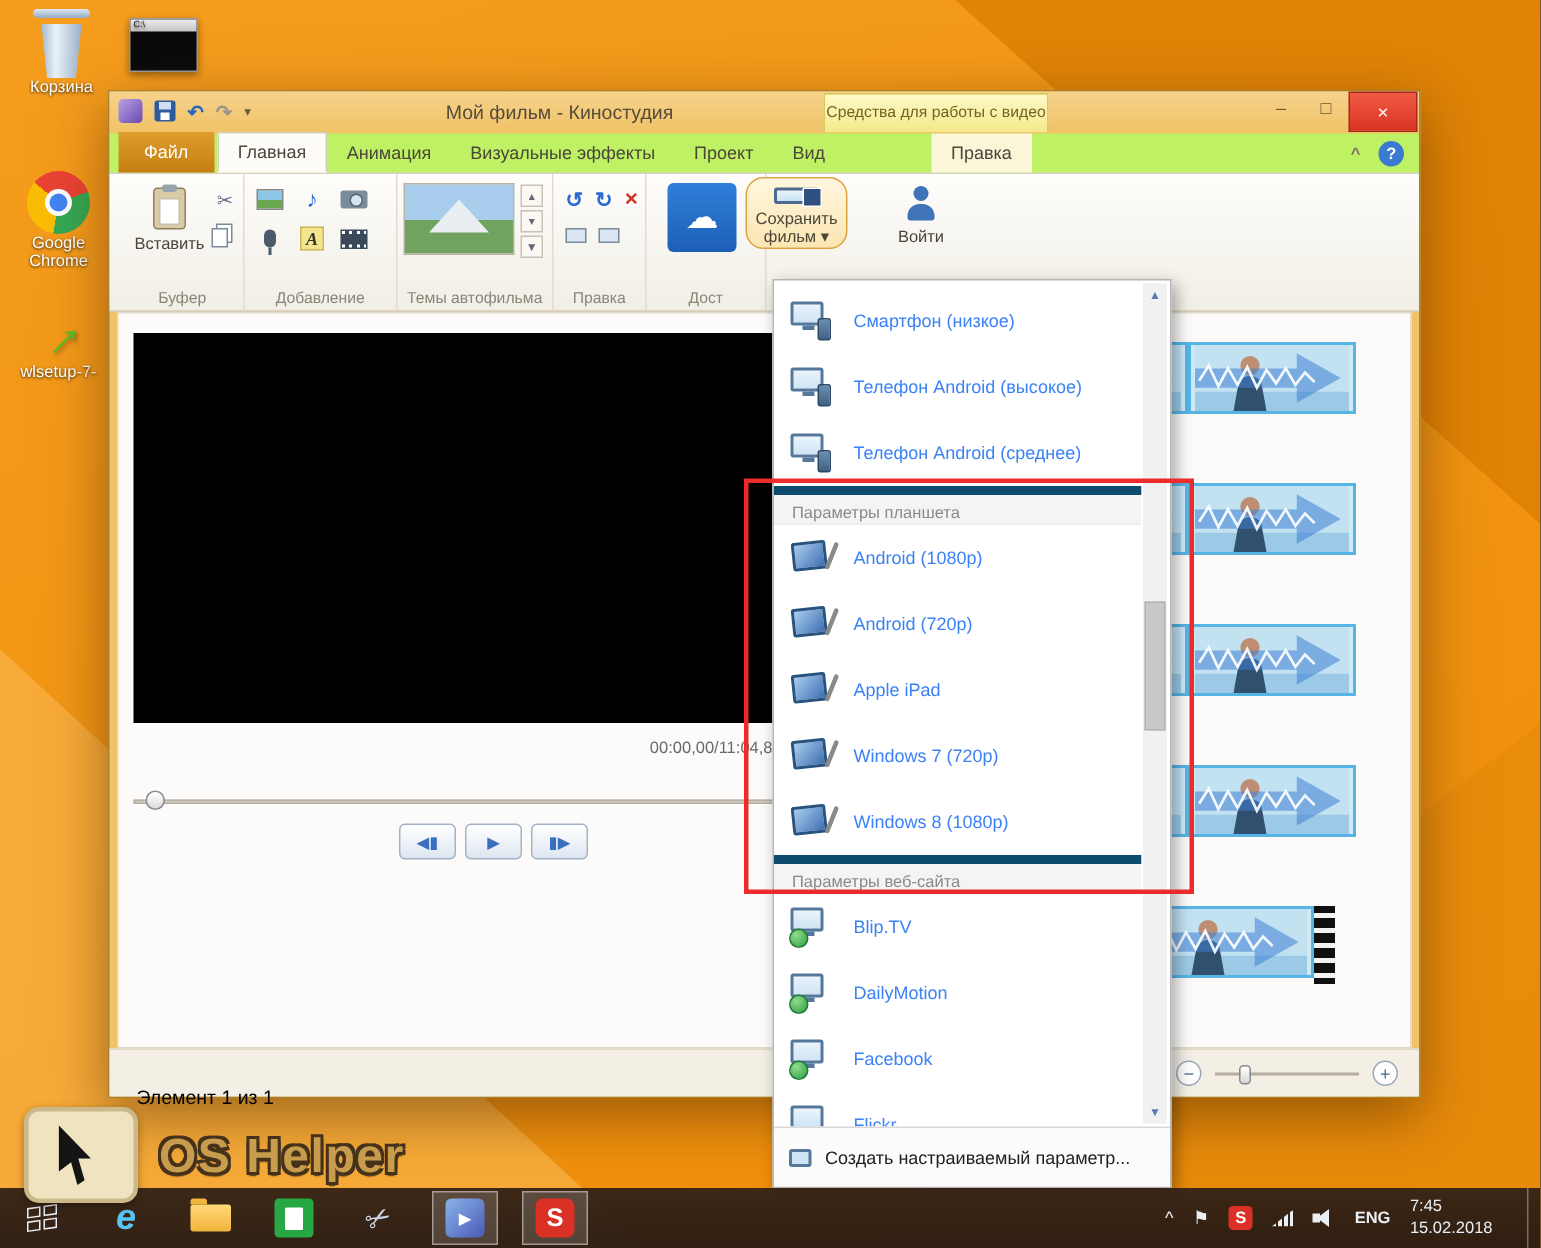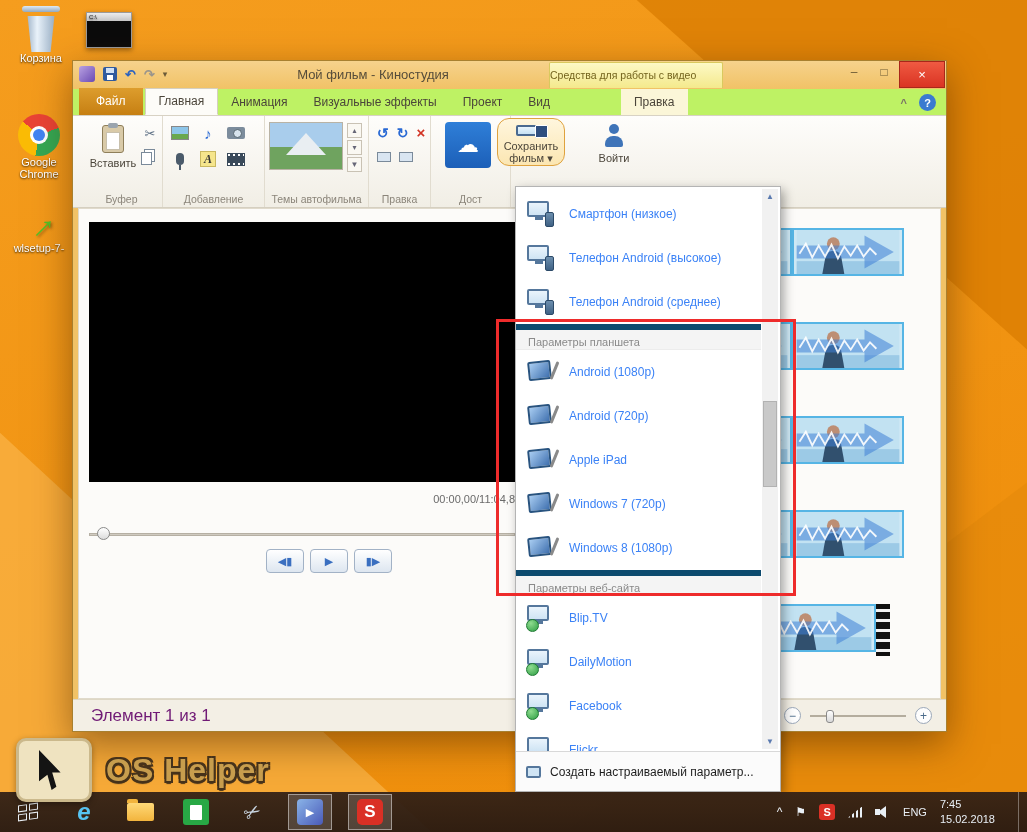--- a/index.html
+++ b/index.html
@@ -47,22 +47,22 @@
   .qat{position:absolute;left:6px;top:5px;display:flex;gap:8px;align-items:center}
   .ic-app{width:16px;height:16px;border-radius:3px;background:linear-gradient(135deg,#b9a2e2,#6a4ab2)}
   .ic-floppy{width:14px;height:14px;border-radius:2px;background:#2f5a9e;position:relative}
   .ic-floppy::before{content:"";position:absolute;top:1px;left:3px;right:3px;height:5px;background:#cfe0f4}
   .ic-floppy::after{content:"";position:absolute;bottom:1px;left:4px;right:4px;height:5px;background:#fff}
   .qat .undo{color:#2a62c0;font-weight:bold;font-size:13px}
   .qat .redo{color:#9a958c;font-weight:bold;font-size:13px}
   .qat .drop{color:#6a5a38;font-size:9px}
   .title{position:absolute;left:120px;width:360px;top:0;height:28px;line-height:28px;
          text-align:center;font-size:13px;color:#564c3a}
-  .ctxtab{position:absolute;left:476px;top:1px;width:174px;height:26px;line-height:24px;
-          font-size:10.5px;color:#74641e;border:1px solid #d9c95e;border-bottom:none;
+  .ctxtab{position:absolute;left:476px;top:1px;width:150px;height:26px;line-height:24px;
+          text-align:center;font-size:10.5px;color:#74641e;border:1px solid #d9c95e;border-bottom:none;
           background:linear-gradient(#fdf9c6,#f4e98c);border-radius:2px 2px 0 0}
   .winbtns{position:absolute;right:1px;top:0;display:flex;height:27px}
   .wb{width:30px;height:22px;display:flex;align-items:center;justify-content:center;
       color:#6b5a35;font-size:12px}
   .wb-close{width:46px;height:27px;background:linear-gradient(#ef5a42,#da3423);color:#fff;
             border:1px solid #a8271a;font-size:13px}
 
   .tabsrow{position:absolute;left:0;right:0;top:28px;height:27px;background:#bef264;
            border-bottom:1px solid #d8d2c4;display:flex;align-items:flex-end;padding-left:6px}
   .tab{padding:0 13px;height:26px;line-height:26px;font-size:12px;color:#4b453a}
@@ -140,21 +140,21 @@
   .pbtn{min-width:38px;height:24px;border:1px solid #a2b2c6;border-radius:4px;color:#3a6fc0;
         background:linear-gradient(#ffffff,#dde6f0);display:flex;align-items:center;justify-content:center;
         font-size:11px;padding:0 6px}
   .sb-row{position:absolute;right:36px;width:360px;height:52px;display:flex;justify-content:flex-end;overflow:hidden}
   .thumb{width:112px;height:48px;border:2px solid #56b5e5;background:#cfe9f5;flex:0 0 auto}
   .film-edge{width:14px;height:52px;flex:0 0 auto;
         background:repeating-linear-gradient(180deg,#101010 0 5px,#f2f2f2 5px 8px,#101010 8px 10px)}
 
   .statusbar{position:absolute;left:0;right:0;bottom:0;height:32px;background:#f3efe5;
         border-top:1px solid #ded7c5}
-  .sbtext{position:absolute;left:18px;top:0;line-height:32px;font-size:17px;color:#701a75}
+  .sbtext{position:absolute;left:18px;top:16px;line-height:32px;font-size:13px;color:#000000}
   .zoom{position:absolute;right:14px;top:7px;display:flex;align-items:center;gap:9px}
   .zbtn{width:17px;height:17px;border-radius:50%;border:1px solid #9aa7b8;background:#fdfdfd;
         color:#4a6a8a;font-size:12px;display:flex;align-items:center;justify-content:center}
   .ztrack{position:relative;width:96px;height:14px}
   .ztrack::before{content:"";position:absolute;left:0;right:0;top:6px;height:2px;background:#b4ad9e}
   .zhandle{position:absolute;left:16px;top:1px;width:8px;height:13px;border-radius:3px;
         background:linear-gradient(#fff,#d8d8d8);border:1px solid #8a8a8a}
 
   
   .menu{position:absolute;left:515px;top:186px;width:266px;height:606px;background:#fff;
@@ -207,21 +207,21 @@
   .tray{margin-left:auto;display:flex;align-items:center;gap:13px;color:#e9eff5;padding-right:2px}
   .tray .small{font-size:12px}
   .ic-s-sm{width:16px;height:16px;border-radius:3px;background:#da3025;color:#fff;font-weight:bold;
         font-size:11px;display:flex;align-items:center;justify-content:center}
   .net{width:14px;height:11px;background:repeating-linear-gradient(90deg,#e9eff5 0 2.5px,transparent 2.5px 4px);
         clip-path:polygon(0 100%,100% 0,100% 100%)}
   .spk{width:15px;height:12px;position:relative}
   .spk::before{content:"";position:absolute;left:0;top:3px;width:5px;height:6px;background:#e9eff5}
   .spk::after{content:"";position:absolute;left:3px;top:0;border-right:8px solid #e9eff5;
         border-top:6px solid transparent;border-bottom:6px solid transparent}
-  .lang{font-size:11px;font-weight:normal}
+  .lang{font-size:11px;font-weight:bold}
   .clock{font-size:11px;line-height:1.35;text-align:left}
   .sdesk{width:7px;height:40px;border-left:1px solid rgba(255,255,255,.35);margin-left:10px}
   .hidden-defs{position:absolute;width:0;height:0;overflow:hidden}
 </style>
 </head>
 <body>
 
 <div id="stage">
   <div class="wp1"></div>
   <div class="wp2"></div>

